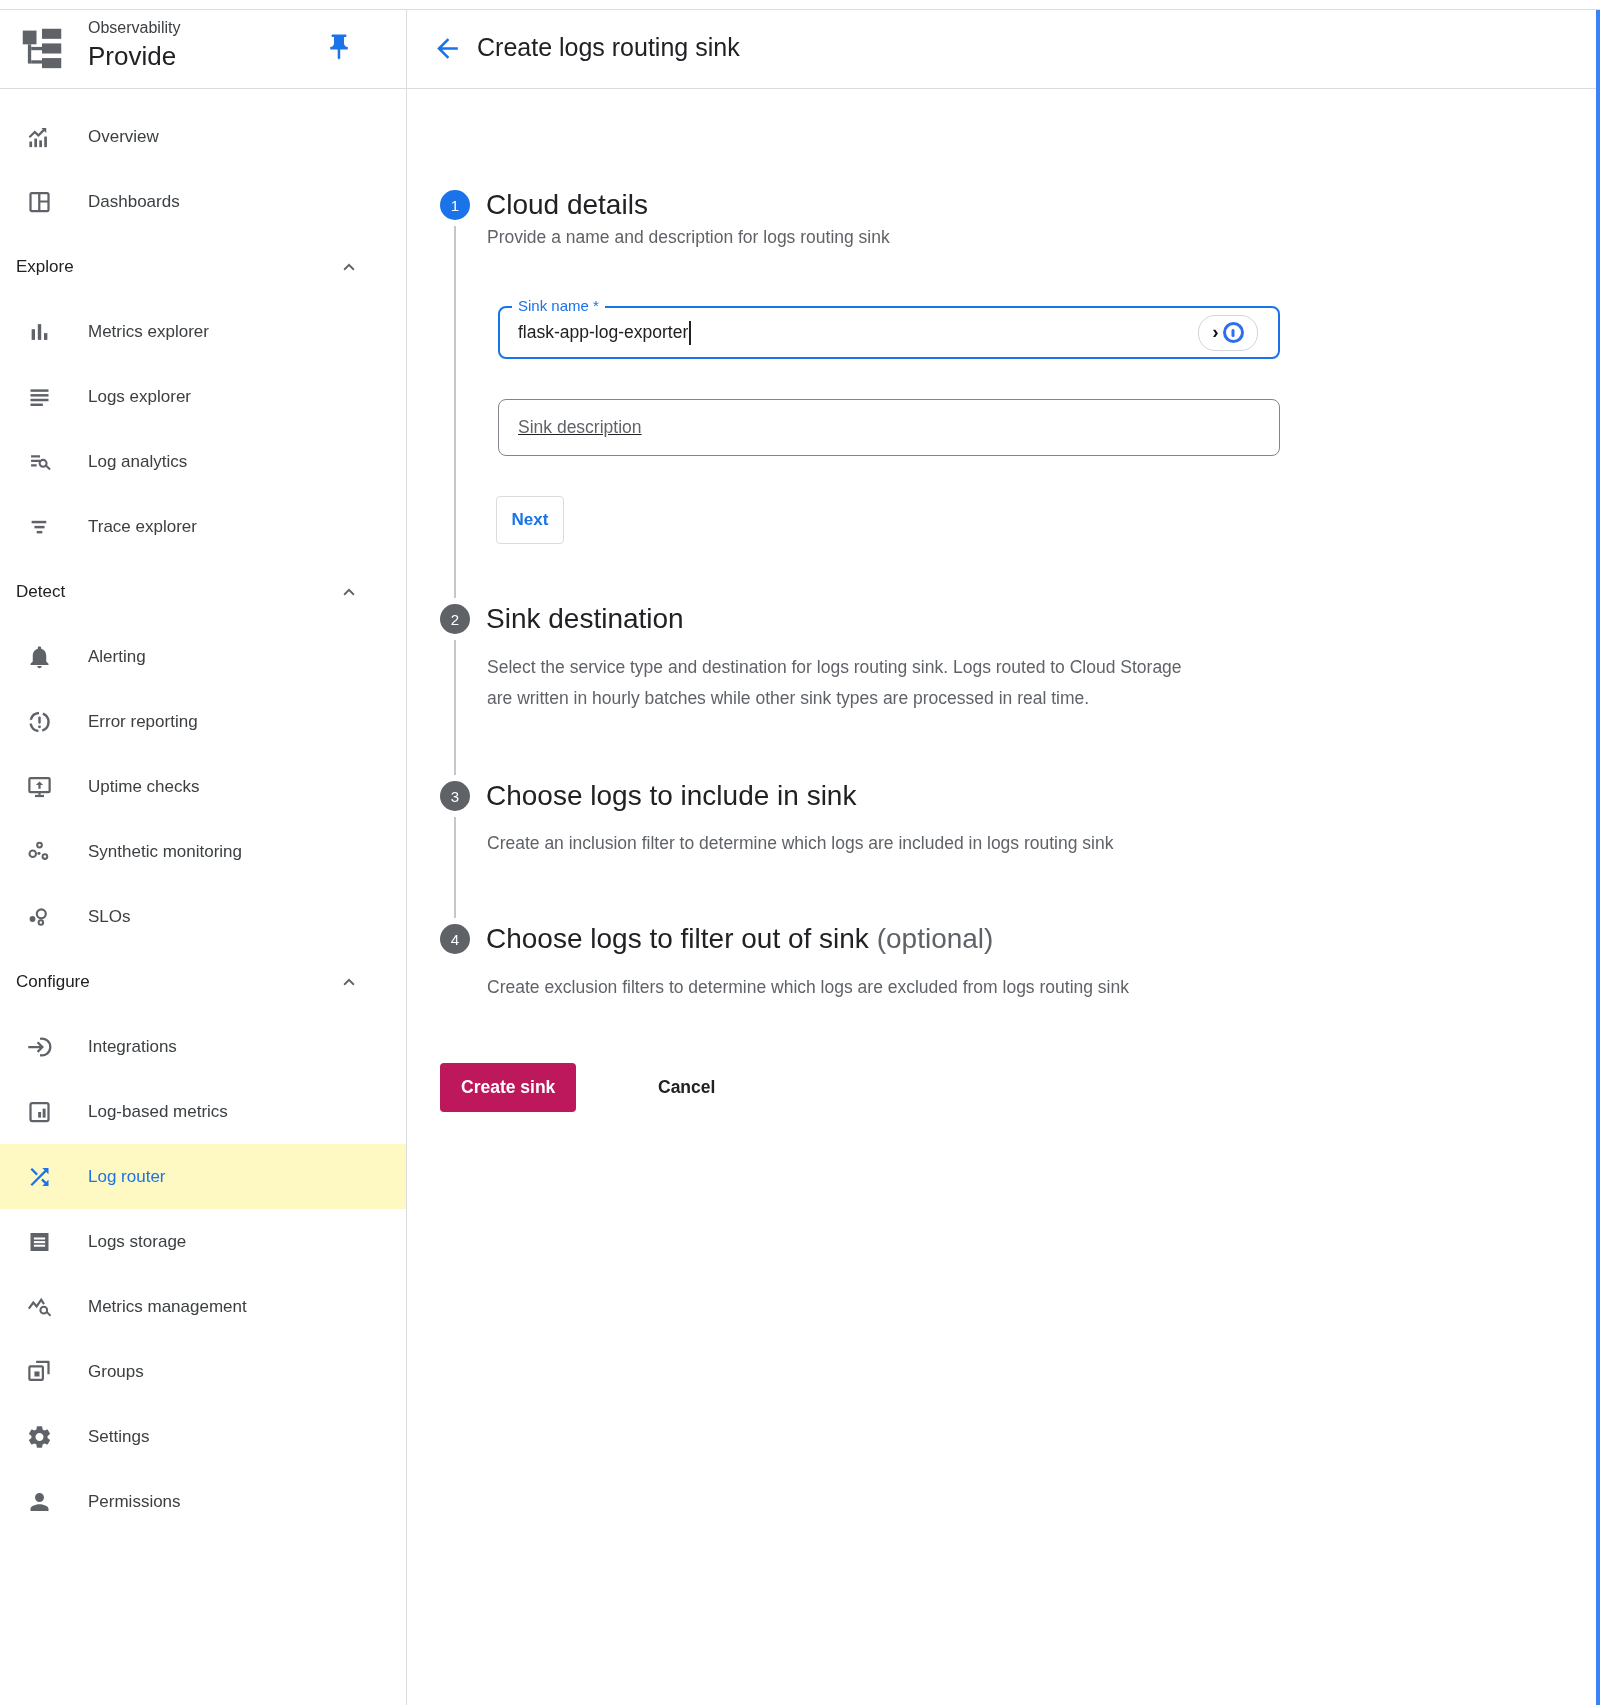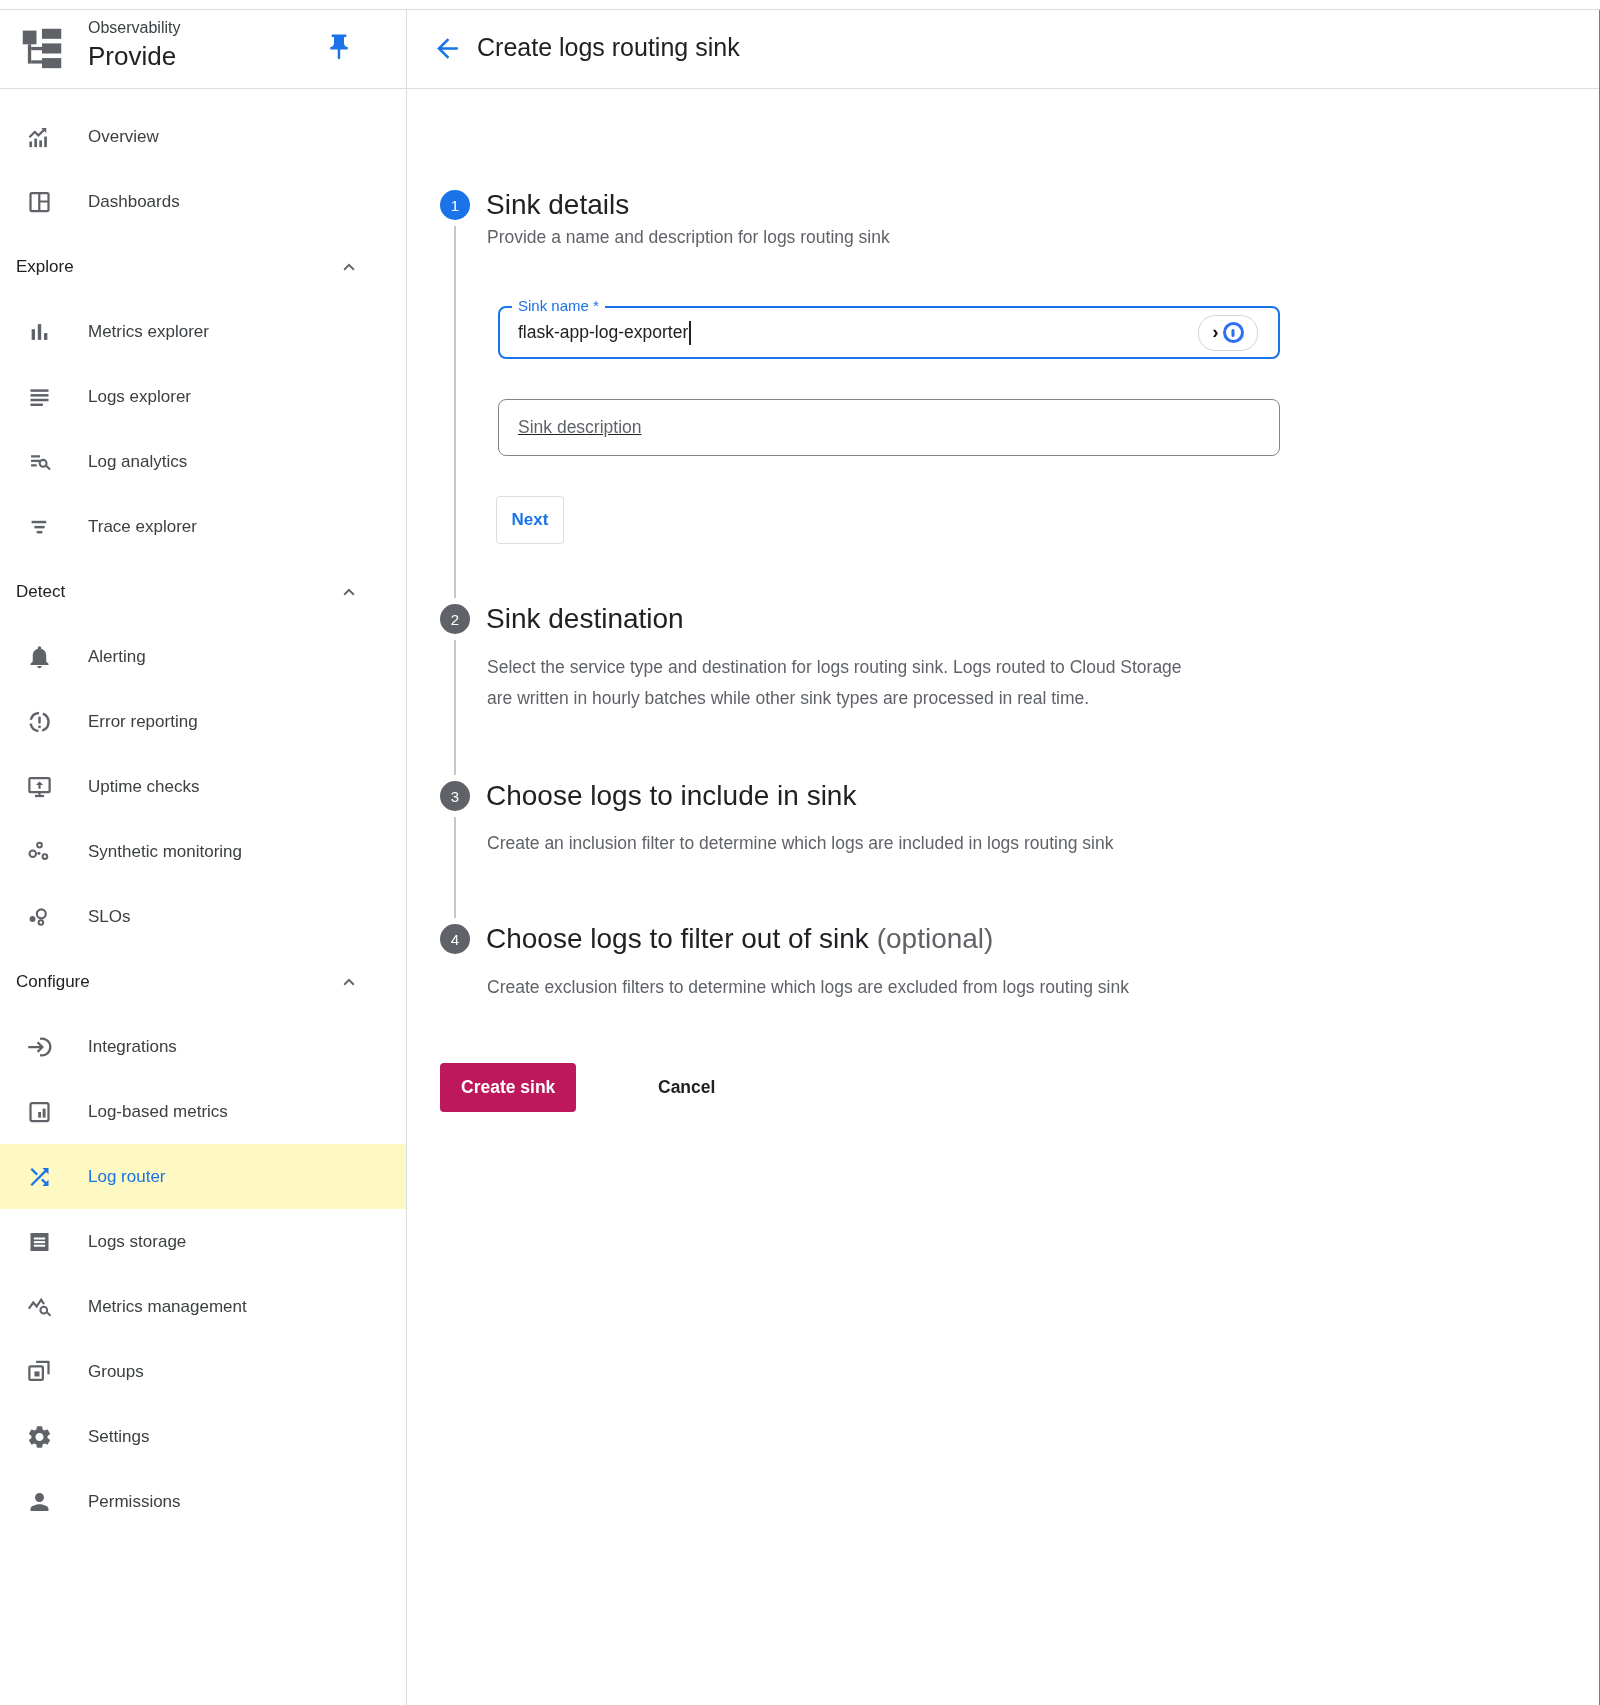--- a/index.html
+++ b/index.html
@@ -1,21 +1,21 @@
 <!DOCTYPE html>
 <html><head>
 <meta charset="utf-8">
 <style>
   html,body{margin:0;padding:0;}
   body{
     width:1600px;height:1705px;position:relative;background:#fff;
     font-family:"Liberation Sans",sans-serif;color:#202124;overflow:hidden;
   }
   .chrome-line{position:absolute;top:9px;left:0;width:100%;height:1px;background:#dadce0;}
-  .page{position:absolute;top:10px;left:0;right:0;bottom:0;display:flex;border-right:1px solid #3b82f6;}
+  .page{position:absolute;top:10px;left:0;right:0;bottom:0;display:flex;border-right:4px solid #3b82f6;}
 
   
   .sidebar{width:406px;flex:0 0 406px;border-right:1px solid #dadce0;background:#fff;}
   .sidebar-header{height:78px;border-bottom:1px solid #dadce0;position:relative;}
   .logo{position:absolute;left:20px;top:16px;width:44px;height:44px;color:#5f6368;}
   .app-titles{position:absolute;left:88px;top:7px;}
   .app-kicker{font-size:16px;color:#3c4043;line-height:22px;}
   .app-name{font-size:26px;color:#202124;line-height:34px;}
   .pin-btn{position:absolute;right:52px;top:22px;width:30px;height:30px;color:#1a73e8;cursor:pointer;}
   .nav{padding-top:15px;}
@@ -290,21 +290,21 @@
           </svg></span>
       <div class="topbar-title">Create logs routing sink</div>
     </div>
 
     <div class="content">
       <div class="vline a"></div>
       <div class="vline b"></div>
       <div class="vline c"></div>
 
       <div class="step-circle blue sc1">1</div>
-      <div class="step-title st1">Sink details</div>
+      <div class="step-title st1">Cloud details</div>
       <div class="step-sub ss1">Provide a name and description for logs routing sink</div>
 
       <div class="field-name">
         <span class="flabel">Sink name *</span>
         <span class="fvalue">flask-app-log-exporter</span>
         <span class="caret"></span>
         <span class="pw-pill">
           <span class="pw-chev">›</span>
           <span class="pw-ring"></span>
         </span>

